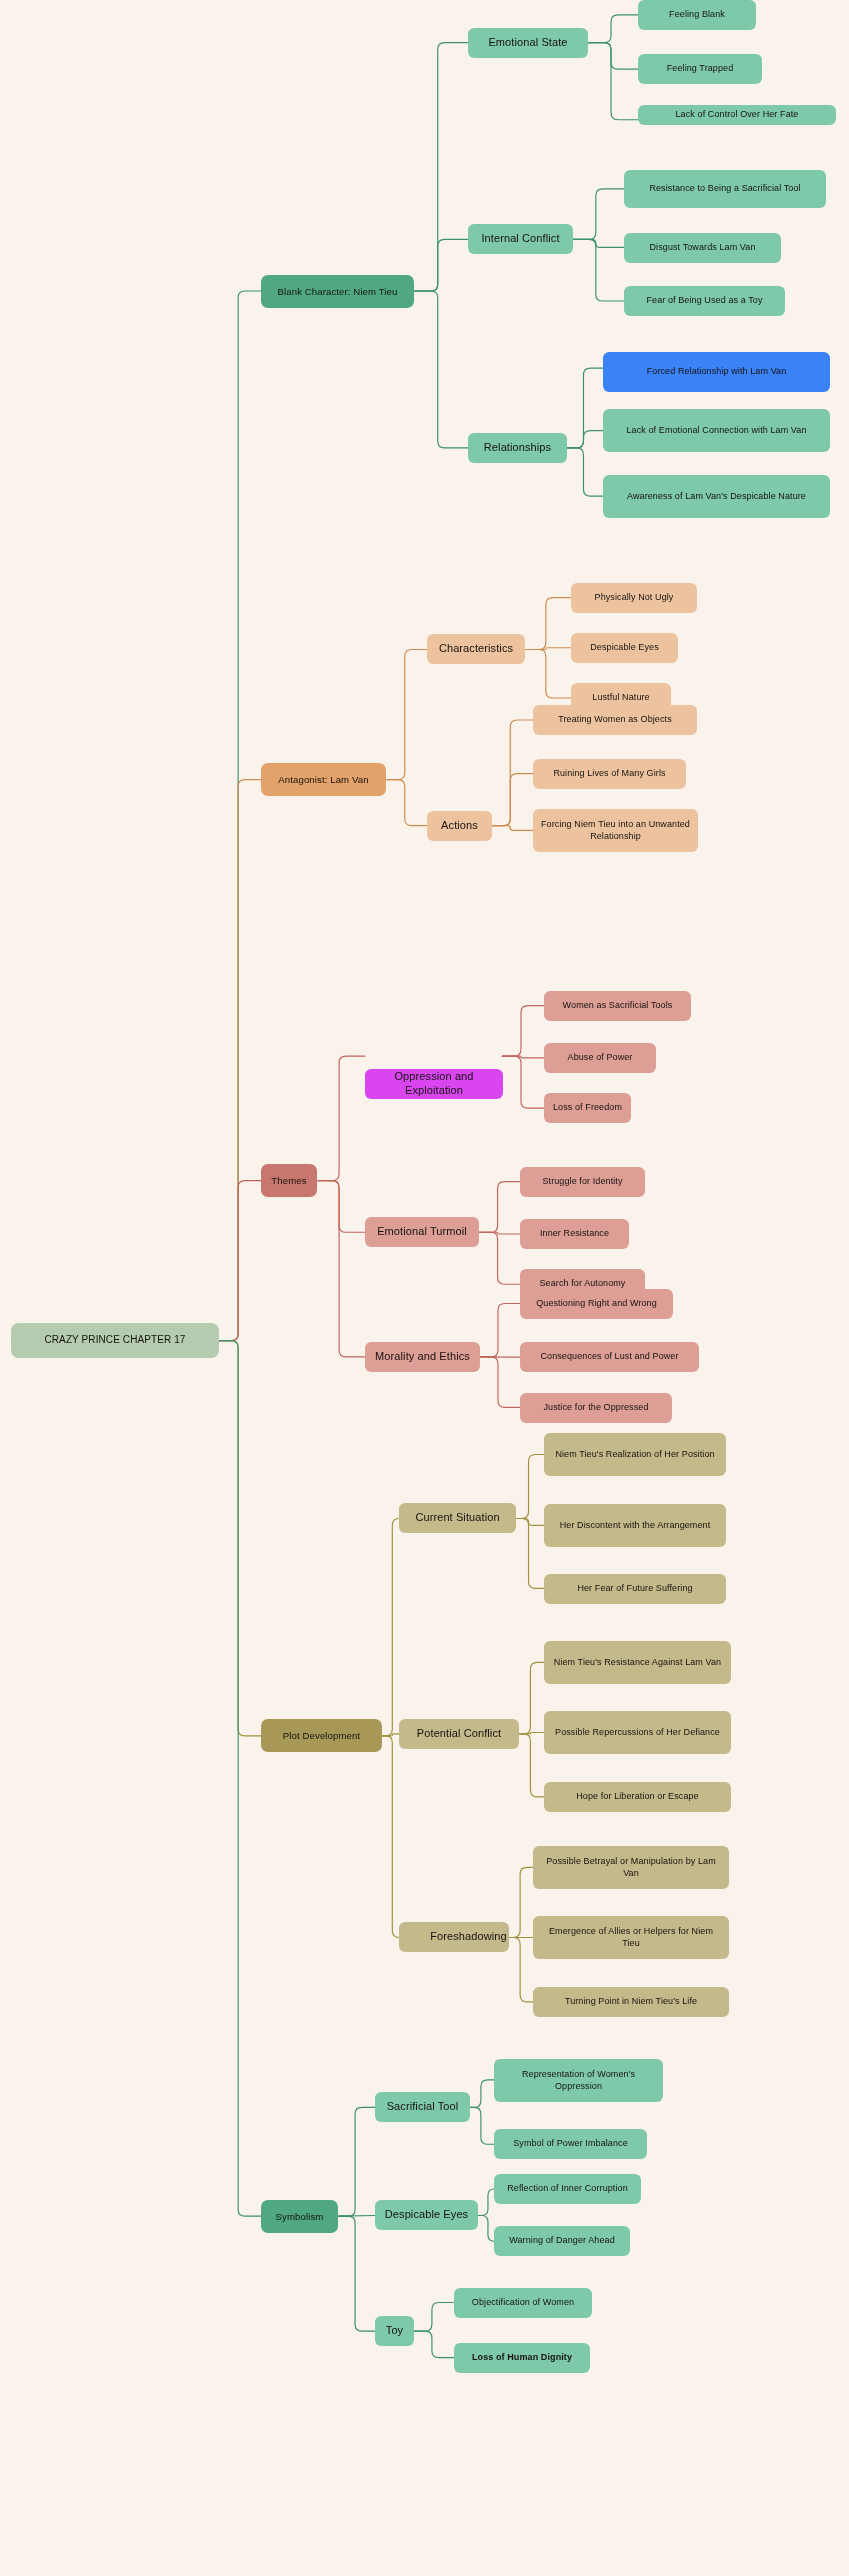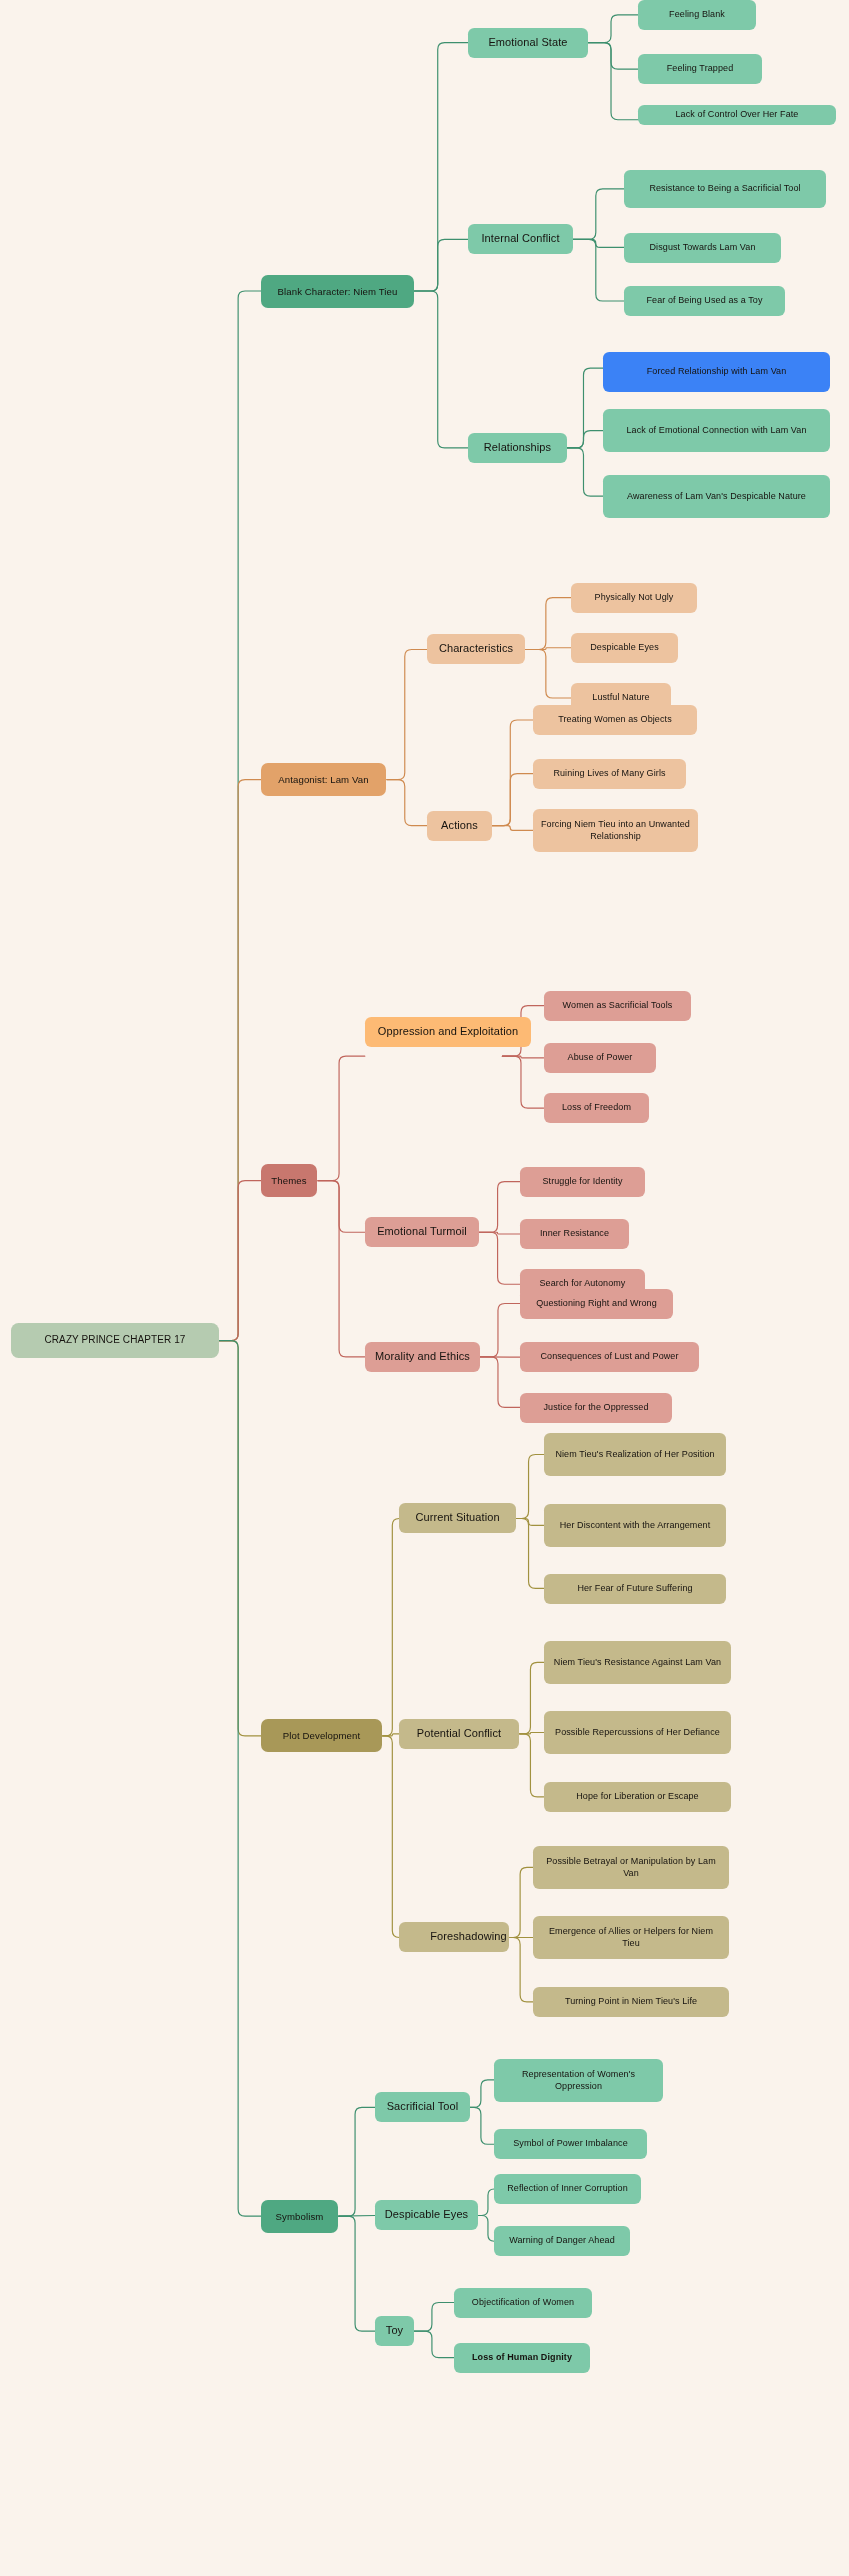--- a/index.html
+++ b/index.html
@@ -111,24 +111,24 @@
       <div class="node l1" style="left: 261px; top: 763px; width: 125px; height: 33px; background: rgb(226, 162, 105);">Antagonist: Lam Van</div>
       <div class="node l2" style="left: 427px; top: 634px; width: 98px; height: 30px; background: rgb(237, 195, 159);">Characteristics</div>
       <div class="node l3" style="left: 571px; top: 583px; width: 126px; height: 30px; background: rgb(237, 195, 159);">Physically Not Ugly</div>
       <div class="node l3" style="left: 571px; top: 633px; width: 107px; height: 30px; background: rgb(237, 195, 159);">Despicable Eyes</div>
       <div class="node l3" style="left: 571px; top: 683px; width: 100px; height: 30px; background: rgb(237, 195, 159);">Lustful Nature</div>
       <div class="node l2" style="left: 427px; top: 811px; width: 65px; height: 30px; background: rgb(237, 195, 159);">Actions</div>
       <div class="node l3" style="left: 533px; top: 705px; width: 164px; height: 30px; background: rgb(237, 195, 159);">Treating Women as Objects</div>
       <div class="node l3" style="left: 533px; top: 759px; width: 153px; height: 30px; background: rgb(237, 195, 159);">Ruining Lives of Many Girls</div>
       <div class="node l3" style="left: 533px; top: 809px; width: 165px; height: 43px; background: rgb(237, 195, 159);">Forcing Niem Tieu into an Unwanted Relationship</div>
       <div class="node l1" style="left: 261px; top: 1164px; width: 56px; height: 33px; background: rgb(200, 119, 110);">Themes</div>
-      <div class="node l2" style="left: 365px; top: 1017px; width: 166px; height: 30px; background: #fdba74;">Oppression and Exploitation</div>
+      <div class="node l2" style="left: 365px; top: 1069px; width: 138px; height: 30px; background: #d946ef;">Oppression and Exploitation</div>
       <div class="node l3" style="left: 544px; top: 991px; width: 147px; height: 30px; background: rgb(221, 158, 149);">Women as Sacrificial Tools</div>
       <div class="node l3" style="left: 544px; top: 1043px; width: 112px; height: 30px; background: rgb(221, 158, 149);">Abuse of Power</div>
-      <div class="node l3" style="left: 544px; top: 1093px; width: 105px; height: 30px; background: rgb(221, 158, 149);">Loss of Freedom</div>
+      <div class="node l3" style="left: 544px; top: 1093px; width: 87px; height: 30px; background: rgb(221, 158, 149);">Loss of Freedom</div>
       <div class="node l2" style="left: 365px; top: 1217px; width: 114px; height: 30px; background: rgb(221, 158, 149);">Emotional Turmoil</div>
       <div class="node l3" style="left: 520px; top: 1167px; width: 125px; height: 30px; background: rgb(221, 158, 149);">Struggle for Identity</div>
       <div class="node l3" style="left: 520px; top: 1219px; width: 109px; height: 30px; background: rgb(221, 158, 149);">Inner Resistance</div>
       <div class="node l3" style="left: 520px; top: 1269px; width: 125px; height: 30px; background: rgb(221, 158, 149);">Search for Autonomy</div>
       <div class="node l2" style="left: 365px; top: 1342px; width: 115px; height: 30px; background: rgb(221, 158, 149);">Morality and Ethics</div>
       <div class="node l3" style="left: 520px; top: 1289px; width: 153px; height: 30px; background: rgb(221, 158, 149);">Questioning Right and Wrong</div>
       <div class="node l3" style="left: 520px; top: 1342px; width: 179px; height: 30px; background: rgb(221, 158, 149);">Consequences of Lust and Power</div>
       <div class="node l3" style="left: 520px; top: 1393px; width: 152px; height: 30px; background: rgb(221, 158, 149);">Justice for the Oppressed</div>
       <div class="node l1" style="left: 261px; top: 1719px; width: 121px; height: 33px; background: rgb(168, 152, 88);">Plot Development</div>
       <div class="node l2" style="left: 399px; top: 1503px; width: 117px; height: 30px; background: rgb(196, 185, 139);">Current Situation</div>

